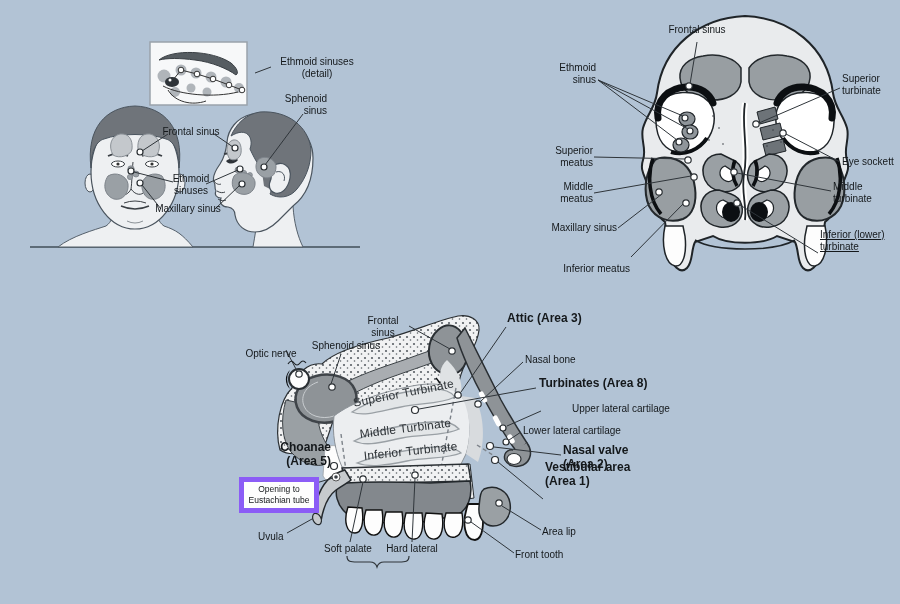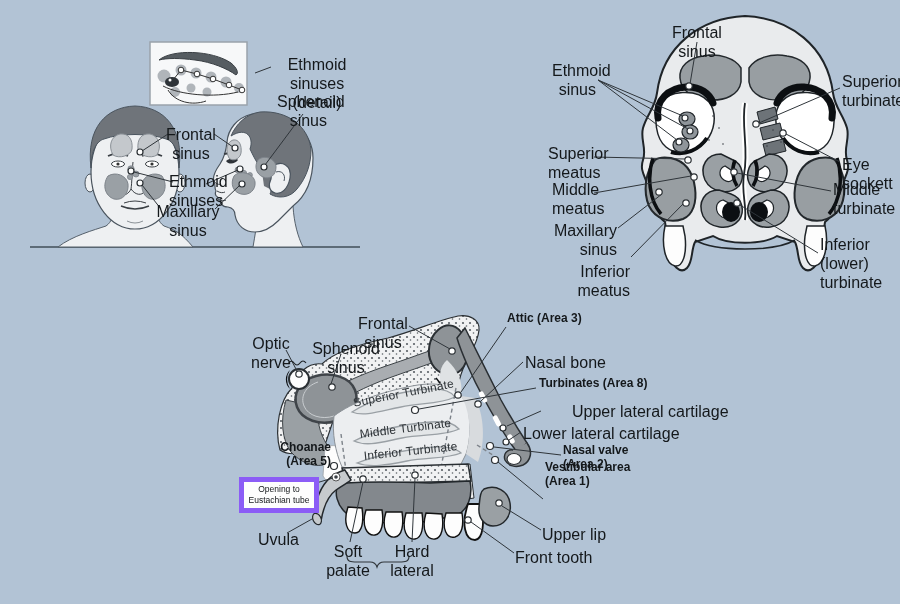--- a/index.html
+++ b/index.html
@@ -1,19 +1,19 @@
 <!DOCTYPE html>
 <html><head>
 <meta charset="utf-8">
 <style>
   html,body{margin:0;padding:0;background:#8fa3b5;}
   .stage{position:relative;width:900px;height:604px;background:#b2c3d5;
          font-family:"Liberation Sans",sans-serif;overflow:hidden;}
   .art{position:absolute;left:0;top:0;}
-  .lbl{position:absolute;font-size:16px;line-height:1.18;color:#14181b;
+  .lbl{position:absolute;font-size:10px;line-height:1.18;color:#14181b;
        white-space:pre-line;}
   .lbl.b{font-weight:bold;font-size:12px;line-height:1.15;}
   .lbl.c{text-align:center;}
   .lbl.r{text-align:right;}
   .lbl.sm{font-size:9.5px;}
   .box{position:absolute;background:#fdfdfd;border:5px solid #8b5cf6;
        text-align:center;font-size:8.5px;line-height:1.3;padding:2px 1px;
        white-space:pre-line;color:#14181b;}
   .rot{transform-origin:left top;font-size:12px;color:#2e3337;letter-spacing:.2px;
        font-weight:normal;}
@@ -298,41 +298,41 @@
 turbinate</div>
 <div class="lbl" style="left:842px;top:156px;width:62px;">Eye sockett</div>
 <div class="lbl r" style="left:548px;top:145px;width:45px;">Superior
 meatus</div>
 <div class="lbl r" style="left:552px;top:181px;width:41px;">Middle
 meatus</div>
 <div class="lbl r" style="left:544px;top:222px;width:73px;">Maxillary sinus</div>
 <div class="lbl r" style="left:554px;top:251px;width:76px;margin-top:12px;">Inferior meatus</div>
 <div class="lbl" style="left:833px;top:181px;width:52px;">Middle
 turbinate</div>
-<div class="lbl" style="left:820px;top:236px;width:78px;">Inferior (lower)
+<div class="lbl" style="left:820px;top:229px;width:78px;text-decoration:underline;">Inferior (lower)
 turbinate</div>
 
 <div class="lbl c" style="left:355px;top:315px;width:56px;">Frontal sinus</div>
-<div class="lbl c" style="left:242px;top:335px;width:58px;">Optic nerve</div>
+<div class="lbl c" style="left:242px;top:348px;width:58px;">Optic nerve</div>
 <div class="lbl c" style="left:308px;top:340px;width:76px;">Sphenoid sinus</div>
 <div class="lbl b" style="left:507px;top:312px;">Attic (Area 3)</div>
 <div class="lbl" style="left:525px;top:354px;">Nasal bone</div>
 <div class="lbl b" style="left:539px;top:377px;">Turbinates (Area 8)</div>
 <div class="lbl" style="left:544px;top:403px;padding-left:28px;">Upper lateral cartilage</div>
 <div class="lbl" style="left:523px;top:425px;">Lower lateral cartilage</div>
 <div class="lbl b" style="left:563px;top:444px;">Nasal valve
 (Area 2)</div>
 <div class="lbl b" style="left:545px;top:461px;">Vestibular area
 (Area 1)</div>
 <div class="lbl b r" style="left:270px;top:441px;width:61px;">Choanae
 (Area 5)</div>
 <div class="box" style="left:239px;top:477px;width:68px;">Opening to
 Eustachian tube</div>
 <div class="lbl" style="left:258px;top:531px;">Uvula</div>
 <div class="lbl c" style="left:320px;top:543px;width:56px;">Soft palate</div>
 <div class="lbl c" style="left:384px;top:543px;width:56px;">Hard lateral</div>
-<div class="lbl" style="left:542px;top:526px;">Upper lip</div>
+<div class="lbl" style="left:542px;top:526px;">Area lip</div>
 <div class="lbl" style="left:515px;top:549px;">Front tooth</div>
 <div class="lbl rot" style="left:352px;top:396px;transform:rotate(-11deg);">Superior Turbinate</div>
 <div class="lbl rot" style="left:359px;top:427px;transform:rotate(-7deg);">Middle Turbinate</div>
 <div class="lbl rot" style="left:363px;top:449px;transform:rotate(-6deg);">Inferior Turbinate</div>
 
 </div>
 
 </body></html>

